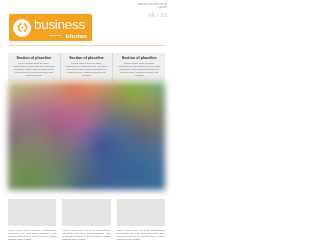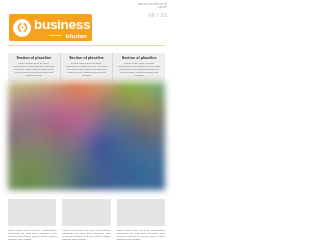--- a/index.html
+++ b/index.html
@@ -26,21 +26,21 @@
     position:absolute;left:4px;top:4.5px;
     width:18px;height:18px;
     border-radius:50%;
     background:#ffffff;
     display:flex;align-items:center;justify-content:center;
   }
   .logo-mark svg{display:block;}
   .logo-word{
     position:absolute;left:25px;top:4px;
     font-size:13.5px;line-height:14px;
-    font-weight:700;color:#ffffff;
+    font-weight:400;color:#ffffff;
     letter-spacing:-0.3px;
   }
   .logo-sub{
     position:absolute;right:5px;top:17.5px;
     font-size:6.2px;line-height:7px;
     font-weight:700;color:#ffffff;
     letter-spacing:0.1px;
   }
   .logo-sub-rule{
     position:absolute;right:31px;top:21px;

